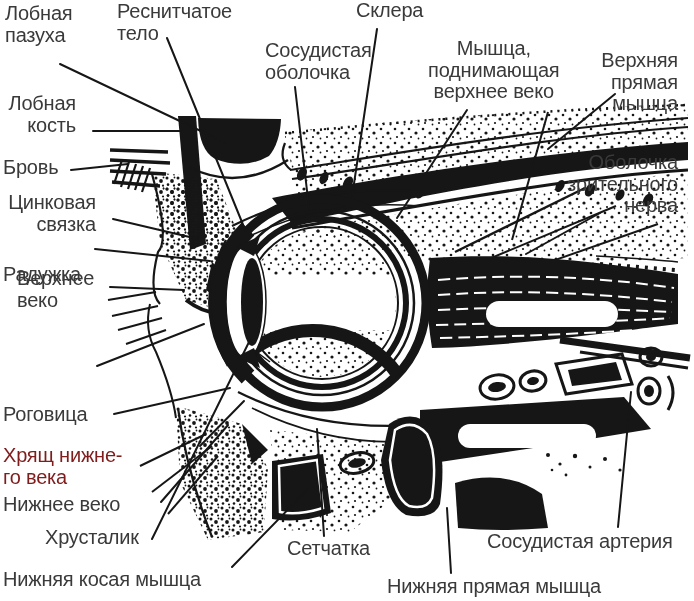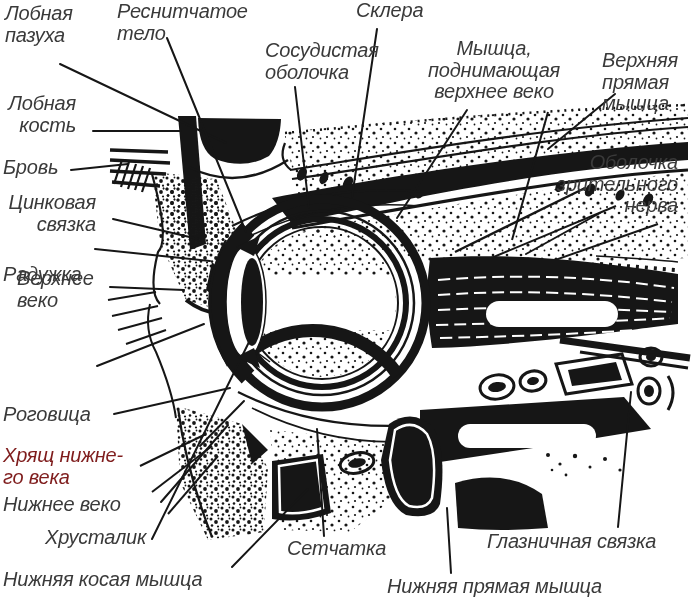--- a/index.html
+++ b/index.html
@@ -1,21 +1,21 @@
 <!DOCTYPE html>
 <html><head>
 <meta charset="utf-8">
 <style>
   html,body{margin:0;padding:0;background:#ffffff;}
   .stage{position:relative;width:694px;height:601px;background:#fff;overflow:hidden;
          font-family:"Liberation Sans",sans-serif;}
   .stage svg{position:absolute;left:0;top:0;}
   .ink{fill:#161616;}
   .stroke{stroke:#161616;fill:none;}
-  #labels-layer{position:absolute;left:0;top:0;width:680px;height:601px;pointer-events:none;font-style:italic;}
+  #labels-layer{position:absolute;left:0;top:0;width:680px;height:601px;pointer-events:none;}
   .label{position:absolute;font-size:20px;line-height:21.5px;color:#3a3a3a;
          white-space:pre-line;letter-spacing:-0.2px;}
   #leader-lines line{stroke:#161616;stroke-width:2;stroke-linecap:round;}
 </style>
 </head>
 <body>
 
 <div class="stage">
 
   <svg width="694" height="601" viewBox="0 0 694 601">
@@ -247,37 +247,37 @@
       <div class="label" style="top: 3px; color: rgb(58, 58, 58); left: 5px;">Лобная
 пазуха</div>
       <div class="label" style="top: 1px; color: rgb(58, 58, 58); left: 117px;">Реснитчатое
 тело</div>
       <div class="label" style="top: 0px; color: rgb(58, 58, 58); left: 356px;">Склера</div>
       <div class="label" style="top: 40px; color: rgb(58, 58, 58); left: 237px; margin-left: 28px;">Сосудистая
 оболочка</div>
       <div class="label" style="top: 38px; color: rgb(58, 58, 58); left: 428px; text-align: center;">Мышца,
 поднимающая
 верхнее веко</div>
-      <div class="label" style="top: 50px; color: rgb(58, 58, 58); right: 2px; text-align: left; margin-left: 20px;">Верхняя
+      <div class="label" style="top: 50px; color: rgb(58, 58, 58); right: 2px; text-align: right; margin-left: 20px;">Верхняя
 прямая
 мышца</div>
       <div class="label" style="top: 93px; color: rgb(58, 58, 58); right: 604px; text-align: right;">Лобная
 кость</div>
       <div class="label" style="top: 152px; color: rgb(58, 58, 58); right: 2px; text-align: right;">Оболочка
 зрительного
 нерва</div>
       <div class="label" style="top: 157px; color: rgb(58, 58, 58); left: 3px;">Бровь</div>
       <div class="label" style="top: 192px; color: rgb(58, 58, 58); right: 584px; text-align: right;">Цинковая
 связка</div>
       <div class="label" style="top: 239px; color: rgb(58, 58, 58); left: 3px; margin-top: 25px;">Радужка</div>
       <div class="label" style="top: 268px; color: rgb(58, 58, 58); left: 17px;">Верхнее
 веко</div>
       <div class="label" style="top: 404px; color: rgb(58, 58, 58); left: 3px;">Роговица</div>
       <div class="label" style="top: 445px; color: #7f1d1d; left: 3px;">Хрящ нижне-
 го века</div>
       <div class="label" style="top: 494px; color: rgb(58, 58, 58); left: 3px;">Нижнее веко</div>
       <div class="label" style="top: 527px; color: rgb(58, 58, 58); left: 45px;">Хрусталик</div>
       <div class="label" style="top: 569px; color: rgb(58, 58, 58); left: 3px;">Нижняя косая мышца</div>
       <div class="label" style="top: 538px; color: rgb(58, 58, 58); left: 287px;">Сетчатка</div>
-      <div class="label" style="top: 531px; color: rgb(58, 58, 58); left: 487px;">Глазничная связка</div>
+      <div class="label" style="top: 531px; color: rgb(58, 58, 58); left: 487px;">Сосудистая артерия</div>
       <div class="label" style="top: 576px; color: rgb(58, 58, 58); left: 387px;">Нижняя прямая мышца</div>
     </div>
 </div>
 
 </body></html>

